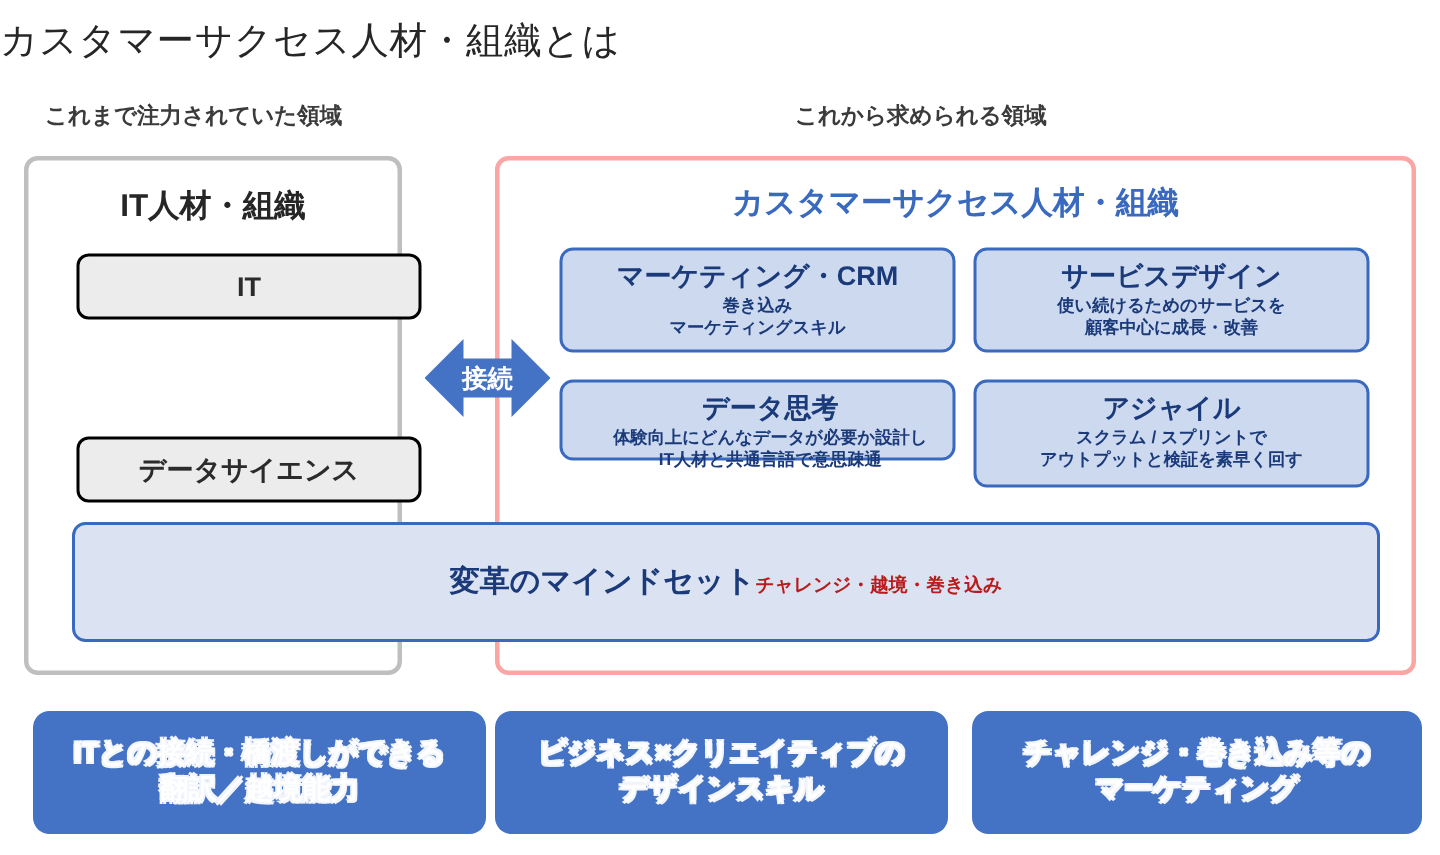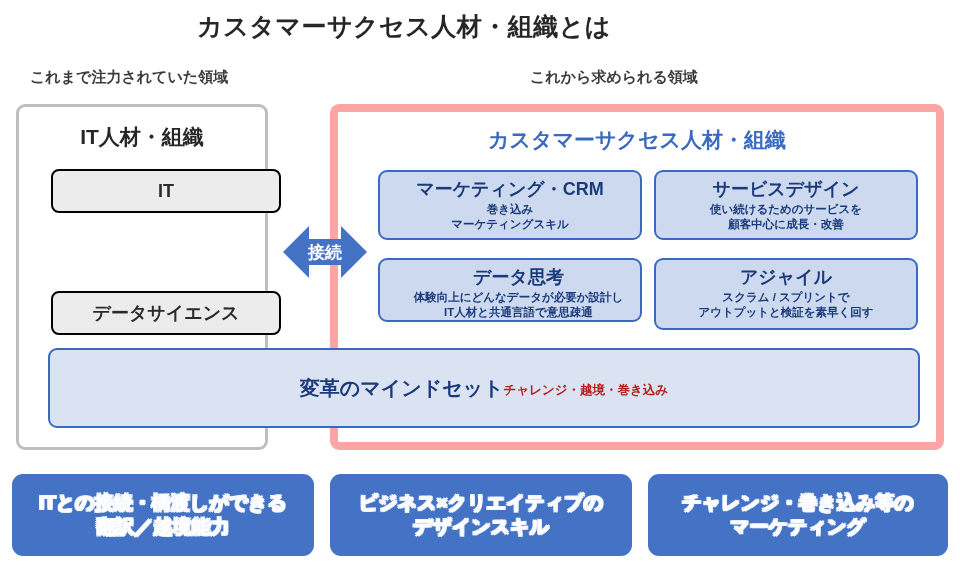--- a/index.html
+++ b/index.html
@@ -16,23 +16,23 @@
     color: #333333;
     -webkit-font-smoothing: antialiased;
   }
 
   
   .title {
     position: absolute;
     top: 10px;
     left: 0;
     width: 808px;
-    text-align: center;
+    text-align: left;
     font-size: 25px;
-    font-weight: bold;
+    font-weight: normal;
     color: #262626;
     letter-spacing: 0.5px;
   }
 
   
   .caption {
     position: absolute;
     font-size: 15px;
     font-weight: bold;
     color: #3b3b3b;
@@ -109,21 +109,21 @@
   }
 
   
   .panel-right {
     position: absolute;
     left: 330px;
     top: 104px;
     width: 614px;
     height: 346px;
     box-sizing: border-box;
-    border: 8px solid #fca5a5;
+    border: 3px solid #fca5a5;
     border-radius: 9px;
     background: #ffffff;
   }
   .panel-right-title {
     position: absolute;
     top: 14px;
     left: 0;
     width: 100%;
     text-align: center;
     font-size: 21px;
@@ -137,21 +137,21 @@
     width: 264px;
     box-sizing: border-box;
     border: 2px solid #3a6ac0;
     border-radius: 9px;
     background: #ccd9ef;
     text-align: center;
     padding-top: 7px;
   }
   .card-c1 { left: 40px;  top: 58px;  height: 70px; }
   .card-c2 { left: 316px; top: 58px;  height: 70px; }
-  .card-c3 { left: 40px;  top: 146px; height: 64px; padding-left: 17px; }
+  .card-c3 { left: 40px;  top: 146px; height: 54px; padding-left: 17px; }
   .card-c4 { left: 316px; top: 146px; height: 72px; }
 
   .card-title {
     font-size: 18px;
     font-weight: bold;
     color: #1b3a7a;
     line-height: 1.15;
     margin-bottom: 2px;
   }
   .card-desc {
@@ -207,21 +207,21 @@
     font-size: 19px;
     font-weight: bold;
     line-height: 1.25;
     text-align: center;
     text-shadow:
       -1.2px -1.2px 0 #f2f5fb,
        1.2px -1.2px 0 #f2f5fb,
       -1.2px  1.2px 0 #f2f5fb,
        1.2px  1.2px 0 #f2f5fb;
   }
-  .banner-1 { left: 12px;  width: 302px; }
+  .banner-1 { left: 22px;  width: 302px; }
   .banner-2 { left: 330px; width: 302px; }
   .banner-3 { left: 648px; width: 300px; }
 </style>
 </head>
 <body>
 
 <div class="title">カスタマーサクセス人材・組織とは</div>
 
 <div class="caption caption-left">これまで注力されていた領域</div>
 <div class="caption caption-right">これから求められる領域</div>

